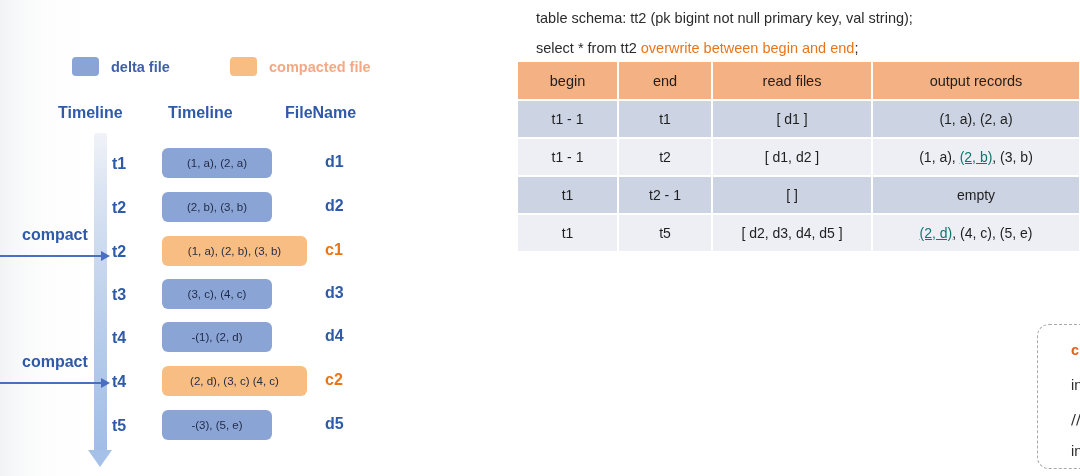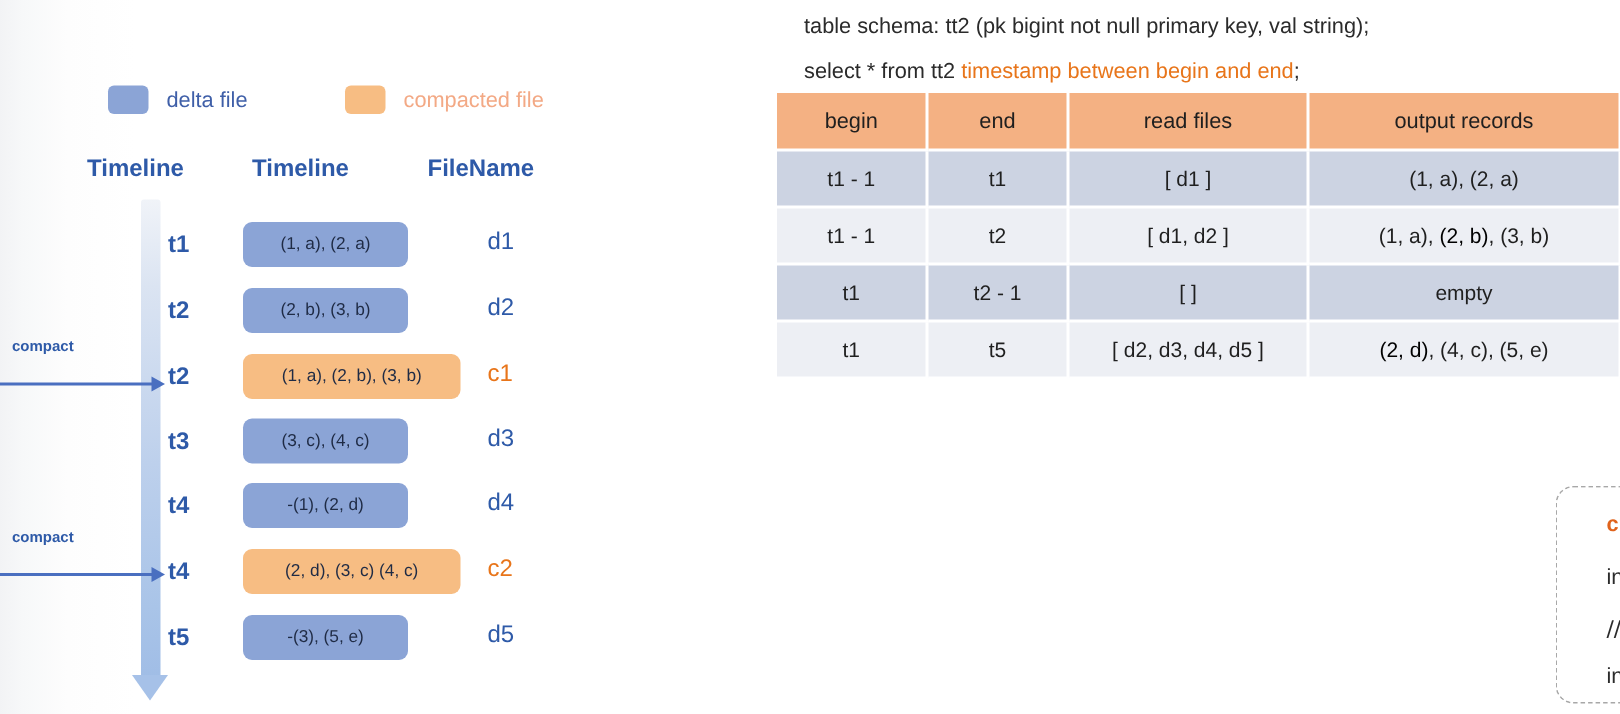--- a/index.html
+++ b/index.html
@@ -17,21 +17,21 @@
     position: absolute; left: 0; top: 0; width: 500px; height: 476px;
     background: linear-gradient(to right, #f2f3f5 0%, #f7f8f9 3%, #fdfdfd 9%, #ffffff 18%, #ffffff 100%);
   }
 
   
   #legend { position: absolute; left: 72px; top: 57px; width: 340px; height: 26px; }
   .legend-item { position: absolute; top: 0; display: flex; align-items: center; }
   .swatch { width: 27px; height: 19px; border-radius: 4px; }
   .swatch.delta { background: #8ba4d6; }
   .swatch.compacted { background: #f7bd83; }
-  .legend-label { margin-left: 12px; font-size: 14.5px; font-weight: normal; text-align: right; }
+  .legend-label { margin-left: 12px; font-size: 14.5px; font-weight: bold; text-align: right; }
   .legend-label.delta { color: #3f5fa8; }
   .legend-label.compacted { color: #f3a985; }
   #legend-delta { left: 0px; }
   #legend-compacted { left: 158px; }
 
   
   #col-headers { position: absolute; left: 0; top: 104px; width: 440px; height: 24px; }
   .col-header {
     position: absolute; top: 0;
     font-size: 16px; font-weight: bold; color: #2e5aa8;
@@ -66,30 +66,30 @@
     position: absolute; top: 0; height: 30px;
     border-radius: 6px;
     display: flex; align-items: center; justify-content: center;
     font-size: 11.5px; color: #1f2b45;
     white-space: nowrap;
   }
   .pill.delta { background: #8ba4d6; left: 162px; width: 110px; }
   .pill.compacted { background: #f7bd83; left: 162px; width: 145px; }
   .fname {
     position: absolute; left: 325px; top: 5px;
-    font-size: 16px; font-weight: normal;
+    font-size: 16px; font-weight: bold;
   }
   .fname.delta { color: #2e5aa8; }
   .fname.compacted { color: #e8751a; }
 
   
   .compact-annotation { position: absolute; left: 0; width: 120px; }
   .compact-label {
-    position: absolute; left: 8px; top: 0;
-    font-size: 10px; font-weight: bold; color: #2e5aa8;
+    position: absolute; left: 22px; top: 0;
+    font-size: 16px; font-weight: bold; color: #2e5aa8;
     white-space: nowrap;
   }
   .compact-arrow-line {
     position: absolute; left: 0; top: 29px; width: 103px; height: 1.6px;
     background: #4a6fc0;
   }
   .compact-arrow-head {
     position: absolute; left: 101px; top: 24.5px;
     width: 0; height: 0;
     border-top: 5.5px solid transparent;
@@ -118,21 +118,21 @@
     text-align: center;
     height: 38px;
     border-right: 2px solid #ffffff;
     border-bottom: 2px solid #ffffff;
     padding: 0 2px;
     white-space: nowrap;
   }
   #query-table th { background: #f4b183; font-size: 14.5px; }
   #query-table tr.band-dark td { background: #ccd3e2; }
   #query-table tr.band-light td { background: #edeff4; }
-  .cell-hl { color: #000000; }
+  .cell-hl { color: #0f766e; text-decoration: underline; }
 
   
   #code-box {
     position: absolute; left: 537px; top: 324px; width: 492px; height: 145px;
     border: 1.6px dashed #a8a8a8;
     border-radius: 12px;
   }
   .code-line {
     position: absolute; left: 33px;
     font-size: 14.5px; color: #2b2b2b; white-space: nowrap;
@@ -216,21 +216,21 @@
         <div class="compact-arrow-line"></div>
         <div class="compact-arrow-head"></div>
       </div>
     </div>
 </div>
 
 <div id="right-panel">
 
   <div id="schema-block">
     <div class="schema-line">table schema:  tt2 (pk bigint not null primary key, val string);</div>
-    <div class="schema-line"><span>select * from tt2 </span><span class="sql-hl">timestamp between begin and end</span><span>;</span></div>
+    <div class="schema-line"><span>select * from tt2 </span><span class="sql-hl">overwrite between begin and end</span><span>;</span></div>
   </div>
 
   <table id="query-table">
     <colgroup>
       <col style="width:100px">
         <col style="width:94px">
         <col style="width:160px">
         <col style="width:208px">
     </colgroup>
     <thead>

